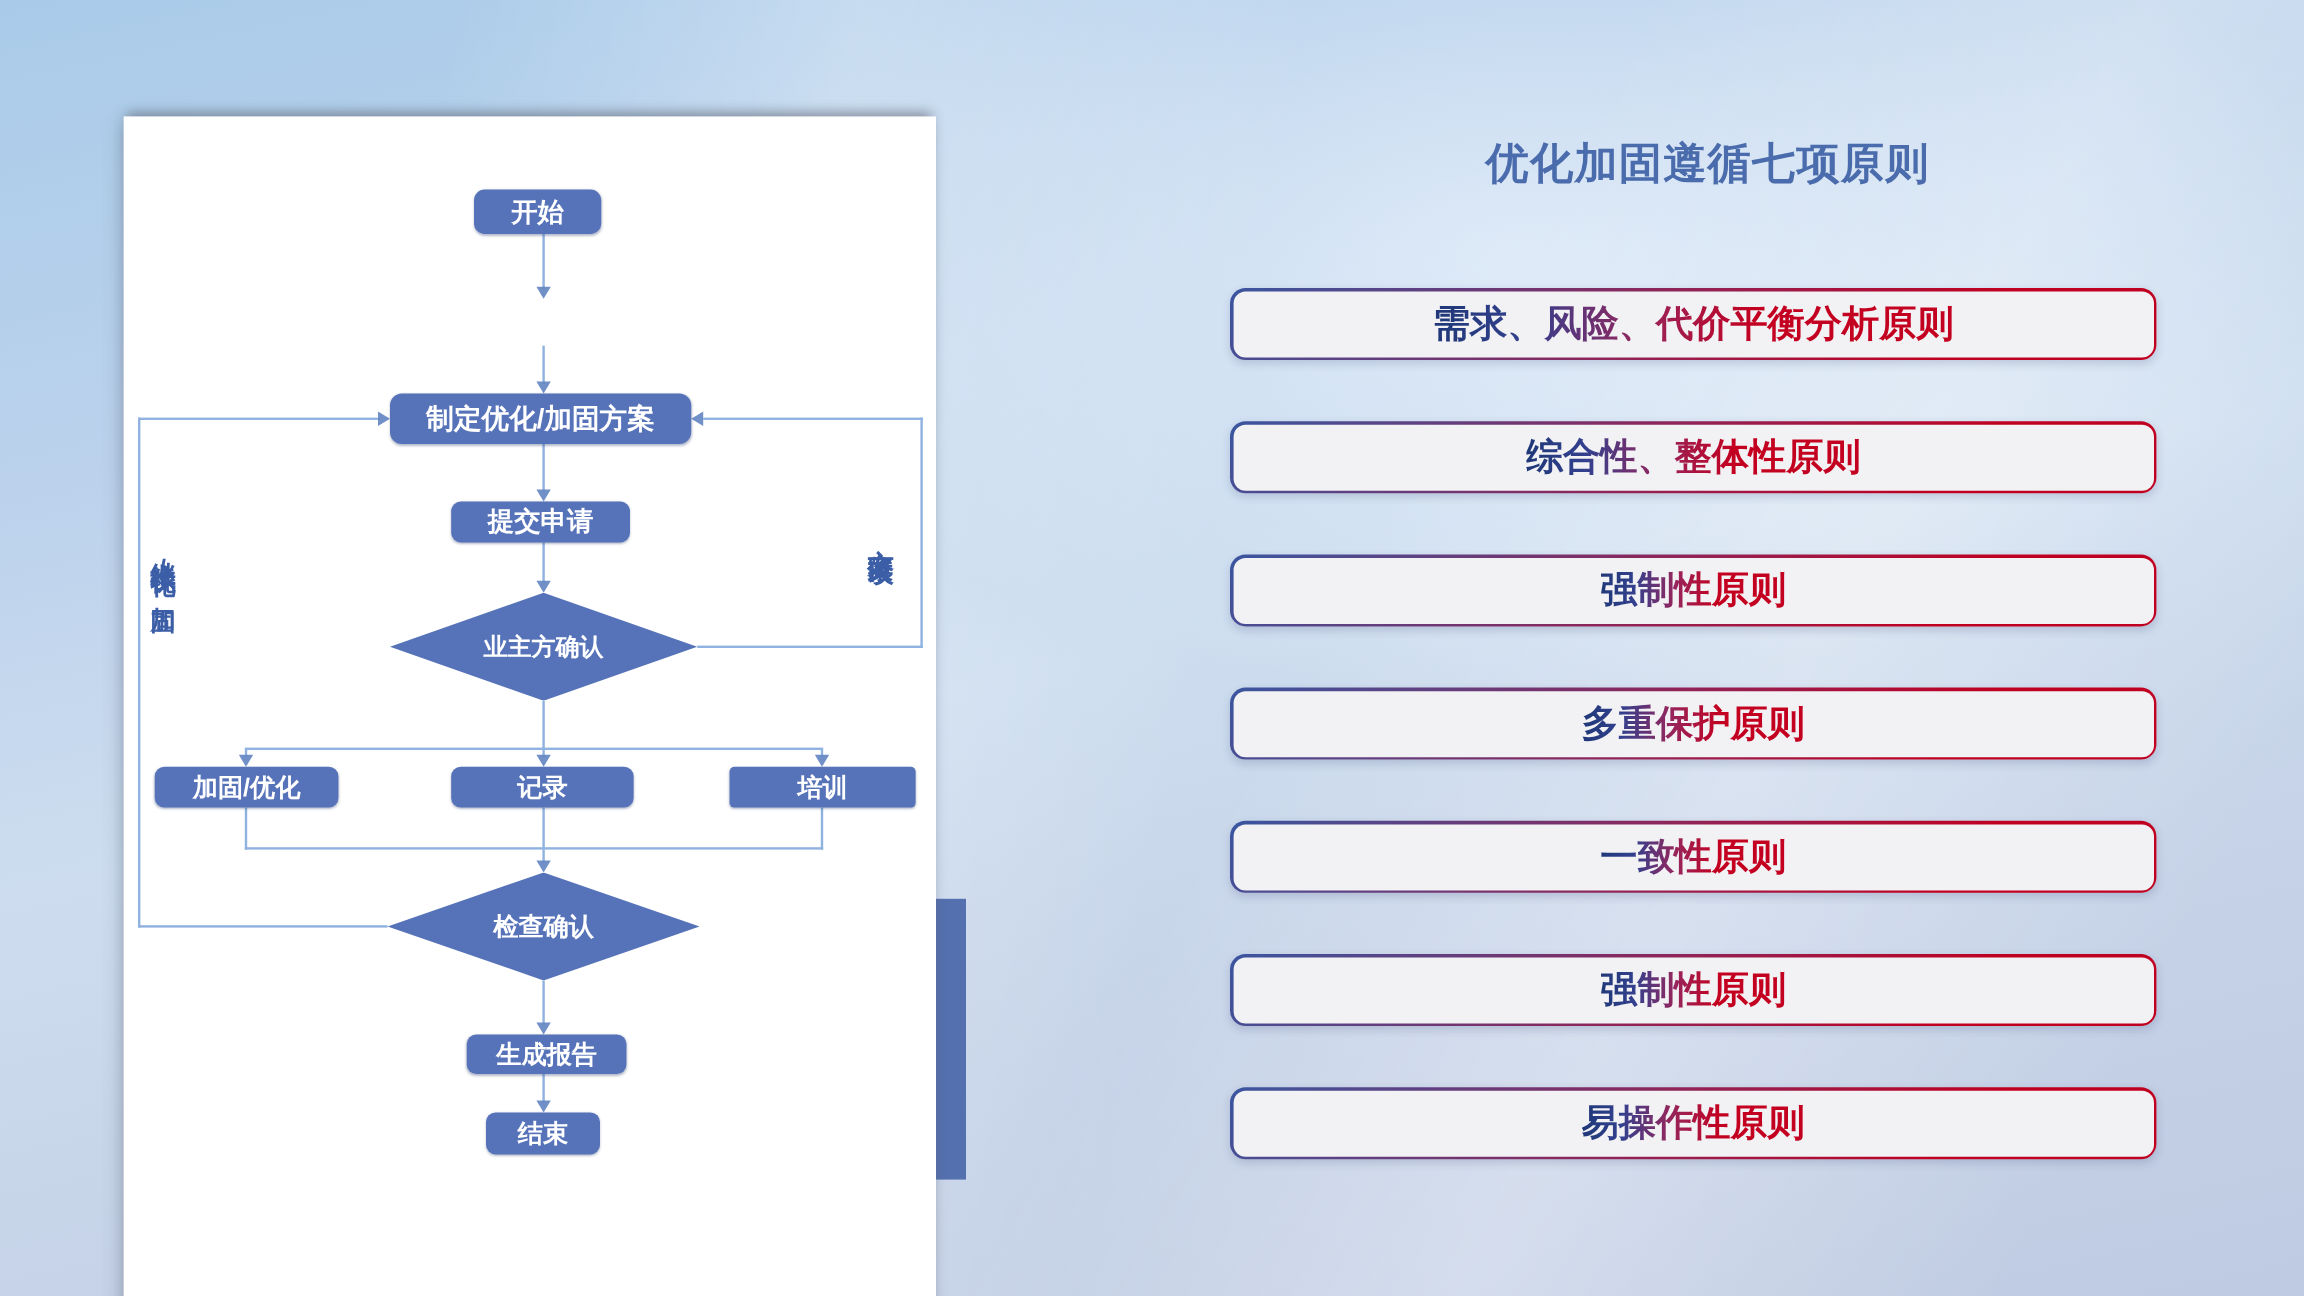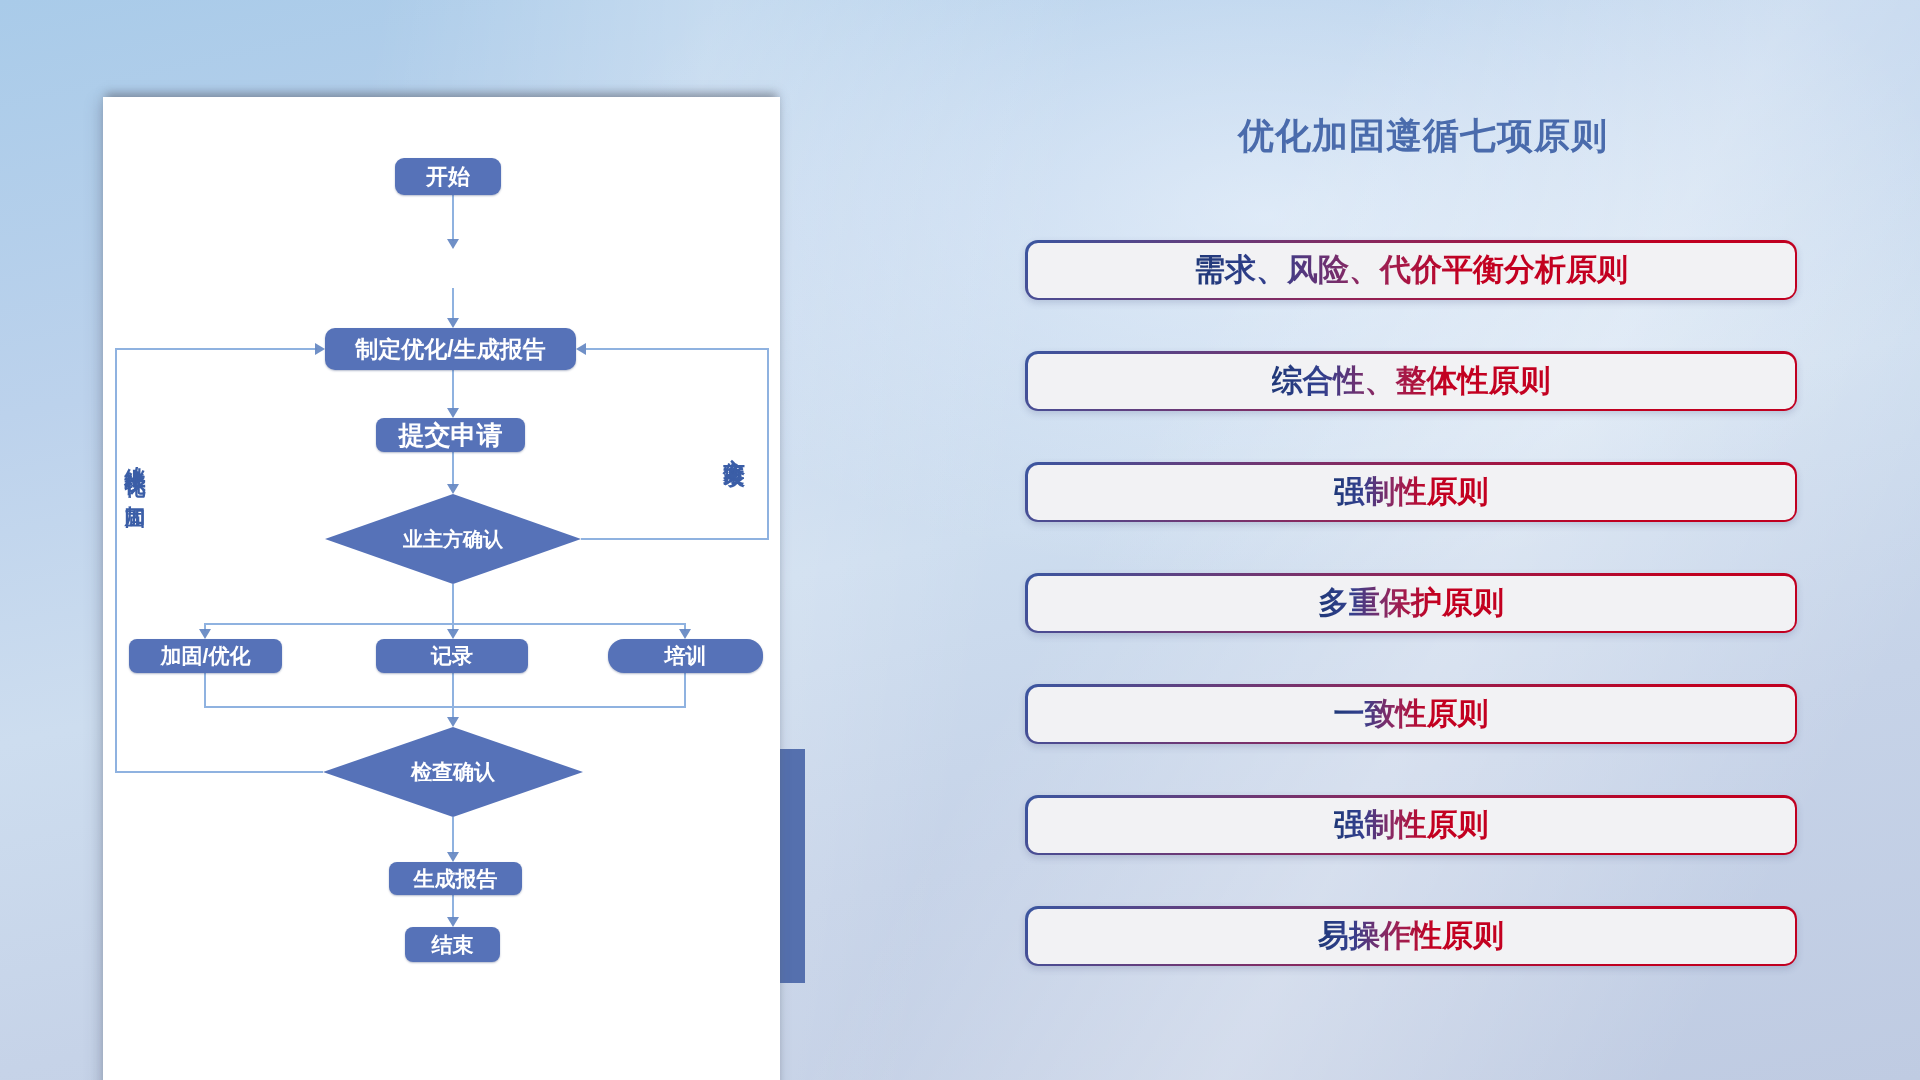--- a/index.html
+++ b/index.html
@@ -110,26 +110,26 @@
     <div class="arrow arrow-down" style="left:344px;top:532px"></div>
     <div class="arrow arrow-down" style="left:96px;top:532px"></div>
     <div class="arrow arrow-down" style="left:576px;top:532px"></div>
     <div class="arrow arrow-down" style="left:344px;top:620px"></div>
     <div class="arrow arrow-down" style="left:344px;top:755px"></div>
     <div class="arrow arrow-down" style="left:344px;top:820px"></div>
     <div class="arrow arrow-right" style="left:212px;top:246px"></div>
     <div class="arrow arrow-left" style="left:473px;top:246px"></div>
 
     <div class="fc-box" style="left:292px;top:61px;width:106px;height:37px;font-size:22px">开始</div>
-    <div class="fc-box" style="left:222px;top:231px;width:251px;height:42px;font-size:23px;border-radius:10px">制定优化/生成报告</div>
-    <div class="fc-box" style="left:273px;top:321px;width:149px;height:34px;font-size:26px;border-radius:8px">提交申请</div>
+    <div class="fc-box" style="left:222px;top:231px;width:251px;height:42px;font-size:23px;border-radius:10px">制定优化/加固方案</div>
+    <div class="fc-box" style="left:273px;top:321px;width:149px;height:34px;font-size:22px;border-radius:8px">提交申请</div>
     <div class="fc-diamond" style="left:222px;top:397px;width:256px;height:90px;font-size:20px">业主方确认</div>
     <div class="fc-box" style="left:26px;top:542px;width:153px;height:34px;font-size:21px;border-radius:8px">加固/优化</div>
     <div class="fc-box" style="left:273px;top:542px;width:152px;height:34px;font-size:21px;border-radius:8px">记录</div>
-    <div class="fc-box" style="left:505px;top:542px;width:155px;height:34px;font-size:21px;border-radius:16px">培训</div>
+    <div class="fc-box" style="left:505px;top:542px;width:155px;height:34px;font-size:21px;border-radius:4px">培训</div>
     <div class="fc-diamond" style="left:220px;top:630px;width:260px;height:90px;font-size:21px">检查确认</div>
     <div class="fc-box" style="left:286px;top:765px;width:133px;height:33px;font-size:21px;border-radius:8px">生成报告</div>
     <div class="fc-box" style="left:302px;top:830px;width:95px;height:35px;font-size:21px;border-radius:8px">结束</div>
 
     <div class="vlabel" style="left:22px;top:293px;height:165px">继续优化/加固</div>
     <div class="vlabel" style="left:620px;top:291px;height:115px;font-size:22px">方案修改</div>
   </div>
 
   <div class="right-col">
     <h1 class="page-title">优化加固遵循七项原则</h1>

